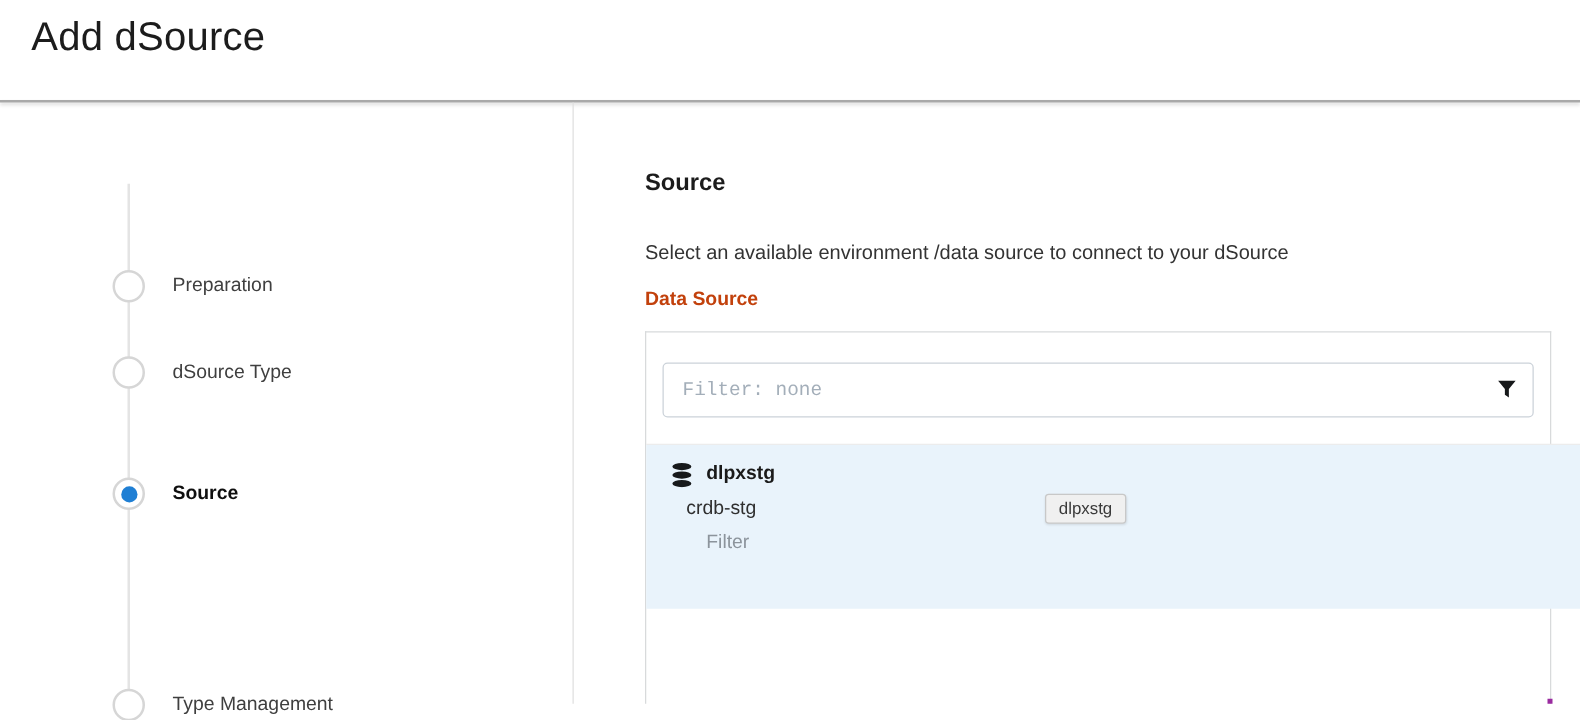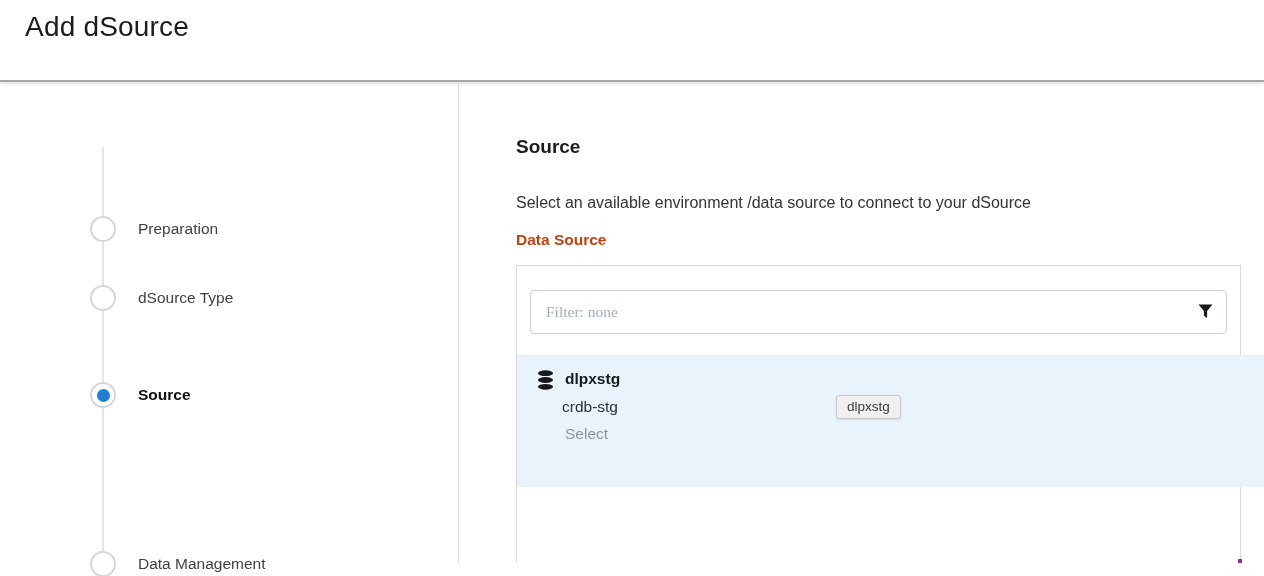--- a/index.html
+++ b/index.html
@@ -4,21 +4,21 @@
 <style>
   html, body { margin:0; padding:0; background:#ffffff; }
   .page {
     position:relative; width:1264px; height:576px; overflow:hidden;
     background:#ffffff; font-family:"Liberation Sans", sans-serif;
     -webkit-font-smoothing:antialiased;
   }
   
   .page-title {
     position:absolute; left:25px; top:11px;
-    font-size:28px; color:#1c1c1c; letter-spacing:0.2px;
+    font-size:32px; color:#1c1c1c; letter-spacing:0.2px;
   }
   .top-divider {
     position:absolute; left:0; top:80px; width:1264px; height:2px;
     background:#a9a9a9; box-shadow:0 2px 3px rgba(0,0,0,0.16);
   }
   
   .v-divider {
     position:absolute; left:458px; top:82px; width:1px; height:481px;
     background:#dfdfdf;
   }
@@ -58,40 +58,40 @@
   .panel {
     position:absolute; left:516px; top:265px; width:725px; height:298px;
     box-sizing:border-box; background:#ffffff;
     border:1px solid #d8dadb; border-bottom:none;
   }
   .filter-wrap { position:absolute; left:13px; top:24px; width:697px; height:44px; }
   .filter-input {
     width:100%; height:100%; box-sizing:border-box;
     border:1px solid #cbd2d9; border-radius:4px; outline:none;
     padding:0 44px 0 15px; font-size:15.5px; color:#333333;
-    font-family:Liberation Serif, serif; background:#ffffff;
+    font-family:Liberation Mono, monospace; background:#ffffff;
   }
   .filter-input::placeholder { color:#a3aeb9; opacity:1; }
   .funnel-icon {
     position:absolute; right:13px; top:13px; width:17px; height:17px; cursor:pointer;
   }
   .ds-list {
     position:absolute; left:0; top:89px; width:858px; border-top:1px solid #ececec;
   }
   .ds-row {
     position:relative; width:100%; height:131px; box-sizing:border-box;
     background:#e9f3fb; cursor:pointer;
   }
   .db-icon { position:absolute; left:20px; top:14px; width:17px; height:20px; }
   .row-name {
     position:absolute; left:48px; top:14px;
     font-size:15.5px; font-weight:bold; color:#1a1a1a;
   }
   .row-env {
-    position:absolute; left:45px; top:42px;
+    position:absolute; left:32px; top:42px;
     font-size:15.5px; color:#2f2f2f;
   }
   .row-type {
     position:absolute; left:48px; top:69px;
     font-size:15.5px; color:#8c949c;
   }
   .tooltip {
     position:absolute; left:319px; top:39px;
     background:#f0f0f0; border:1px solid #c8c8c8; border-radius:3px;
     padding:3px 10px 4px; font-size:13.5px; color:#3a3a3a;
@@ -132,21 +132,21 @@
           <span class="dot"></span>
         </span>
       <span class="label">Source</span>
     </div>
 
 
     <div class="step" style="top:469px">
       <span class="circle">
           <span class="dot"></span>
         </span>
-      <span class="label">Data Management</span>
+      <span class="label">Type Management</span>
     </div>
 
   </div>
 
   <div class="v-divider"></div>
 
   <div class="section-title">Source</div>
   <div class="description">Select an available environment /data source to connect to your dSource</div>
   <div class="field-label">Data Source</div>
 
@@ -165,21 +165,21 @@
       <div class="ds-row">
         <span class="db-icon">
           <svg width="17" height="20" viewBox="0 0 17 20">
             <ellipse cx="8.5" cy="3.2" rx="7.6" ry="2.9" fill="#17191b"></ellipse>
             <ellipse cx="8.5" cy="10" rx="7.6" ry="2.9" fill="#17191b"></ellipse>
             <ellipse cx="8.5" cy="16.8" rx="7.6" ry="2.9" fill="#17191b"></ellipse>
           </svg>
         </span>
         <div class="row-name">dlpxstg</div>
         <div class="row-env">crdb-stg</div>
-        <div class="row-type">Select</div>
+        <div class="row-type">Filter</div>
         <div class="tooltip">dlpxstg</div>
       </div>
     </div>
 
   </div>
 
   <div class="artifact"></div>
 
 </div>
 

